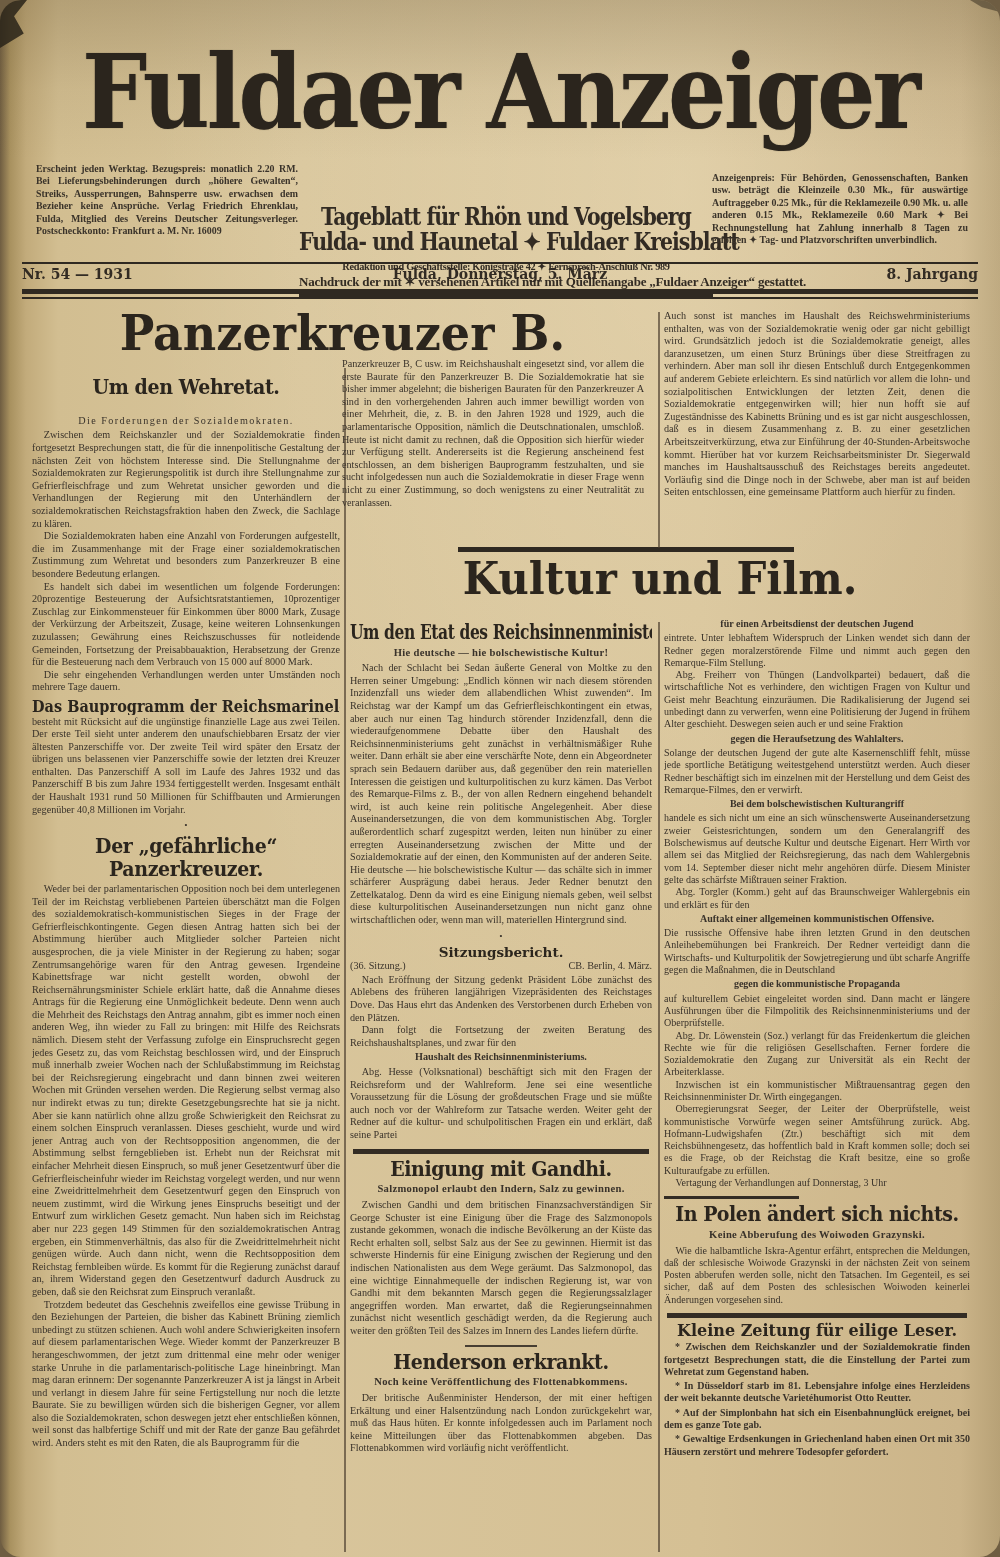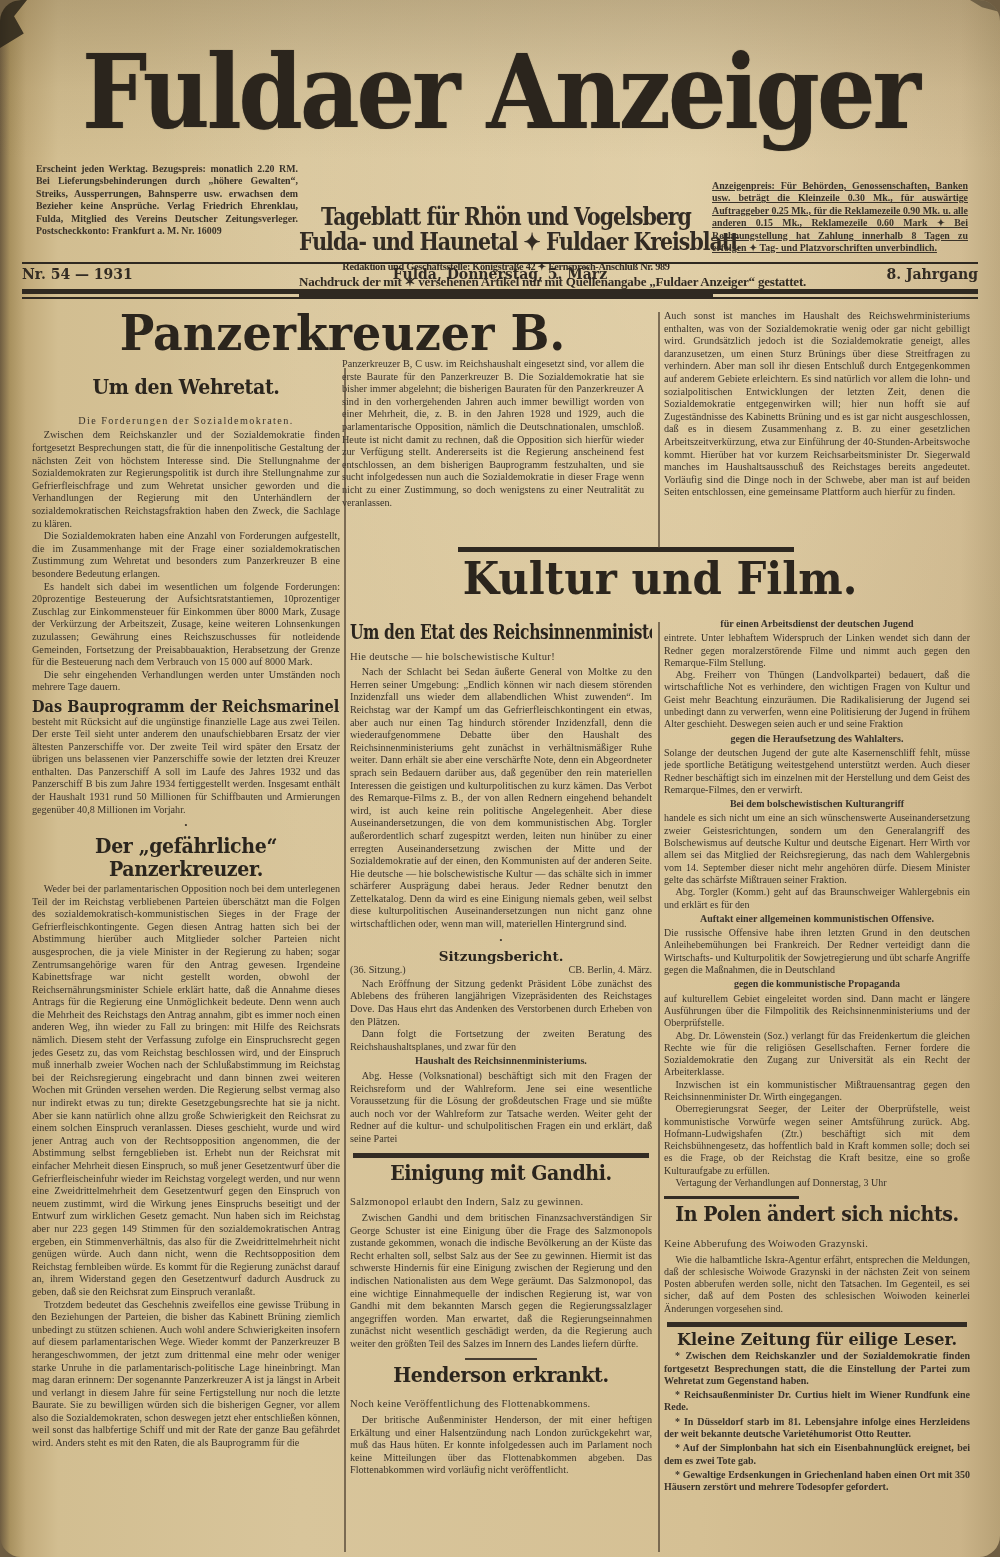--- a/index.html
+++ b/index.html
@@ -16,21 +16,21 @@
     clip-path:polygon(0 0,100% 0,52% 34%,88% 70%,0 100%);opacity:.85;}
   .mark-tr{position:absolute;right:0;top:0;width:30px;height:12px;background:#3a3222;opacity:.55;
     clip-path:polygon(0 0,100% 0,100% 100%,40% 60%);}
   
   .masthead{position:absolute;left:40px;top:26px;width:920px;height:132px;display:flex;align-items:center;justify-content:center;}
   .masthead h1{margin:0;font-family:"DejaVu Serif",serif;font-weight:bold;font-size:92px;letter-spacing:-3px;
     transform:scaleY(1.12);color:#2b251d;white-space:nowrap;text-shadow:0 0 1px rgba(43,37,29,.55);}
   
   .notice{position:absolute;font-weight:bold;font-size:9.9px;line-height:12.4px;text-align:justify;color:#3a332a;}
   #notice-left{left:36px;top:163px;width:262px;}
-  #notice-right{left:712px;top:180px;width:256px;text-decoration:underline;}
+  #notice-right{left:712px;top:172px;width:256px;}
   .subcenter{position:absolute;left:299px;top:157px;width:414px;text-align:center;color:#322b23;margin-top:48px;}
   .subcenter .s1,.subcenter .s2{font-family:"DejaVu Serif",serif;font-weight:bold;font-size:20.5px;line-height:25px;
     letter-spacing:-1px;transform:scaleY(1.14);white-space:nowrap;}
   .subcenter .s3{font-weight:bold;font-size:10.3px;letter-spacing:-.3px;margin-top:5px;white-space:nowrap;}
   .subcenter .s4{font-weight:bold;font-size:13px;letter-spacing:-.2px;margin-top:2px;white-space:nowrap;}
   .subcenter .bar{height:5px;background:#2f2921;margin-top:4px;}
   
   .hrule{position:absolute;background:#2f2921;}
   .vrule{position:absolute;width:1.5px;background:rgba(72,59,43,.65);}
   
@@ -55,21 +55,21 @@
   .blk-h2{font-family:"DejaVu Serif",serif;font-weight:bold;font-size:19px;letter-spacing:-.4px;text-align:center;
     line-height:1.15;margin:5px 0 3px;color:#2b251d;transform:scaleY(1.08);}
   .blk-h2c{font-family:"DejaVu Serif",serif;font-weight:bold;font-size:15.5px;letter-spacing:-.4px;text-align:center;
     white-space:nowrap;transform:scaleY(1.35);margin:4px 0 8px;color:#2b251d;}
   .blk-h3{font-family:"DejaVu Serif",serif;font-weight:bold;font-size:14.5px;text-align:center;white-space:nowrap;
     transform:scaleY(1.12);margin:6px 0 3px;color:#2b251d;}
   .blk-h3k{font-family:"DejaVu Serif",serif;font-weight:bold;font-size:16px;text-align:center;
     margin:7px 0 4px;color:#2b251d;}
   .blk-h4{font-family:"DejaVu Serif",serif;font-weight:bold;font-size:13.5px;text-align:center;margin:4px 0 2px;color:#2b251d;}
   .blk-lead{text-align:center;letter-spacing:1.4px;font-size:10.2px;margin:16px 0 2px;}
-  .blk-sub{font-weight:normal;font-size:10.6px;letter-spacing:.3px;margin:12px 0 3px;}
+  .blk-sub{text-align:center;font-weight:bold;font-size:10.6px;letter-spacing:.3px;margin:3px 0 3px;}
   .blk-cb{text-align:center;font-weight:bold;margin:2px 0;}
   .blk-dot{text-align:center;font-weight:bold;font-size:13px;line-height:12px;margin:3px 0;}
   .blk-byline{display:flex;justify-content:space-between;text-indent:0;margin-bottom:1px;}
   .blk-bullet{font-weight:bold;text-indent:1.1em;margin:0 0 2px;}
   .blk-rule-heavy{height:5px;background:#332c24;margin:7px auto 5px;width:98%;}
   .blk-rule-mid{height:3px;background:#332c24;margin:7px 0 5px;width:44%;}
   .blk-rule-short{height:2px;background:#473e32;width:72px;margin:7px auto 5px;}
 </style>
 </head>
 <body>
@@ -169,18 +169,17 @@
       <div class="blk blk-p">Inzwischen ist ein kommunistischer Mißtrauensantrag gegen den Reichsinnenminister Dr. Wirth eingegangen.</div>
       <div class="blk blk-p">Oberregierungsrat Seeger, der Leiter der Oberprüfstelle, weist kommunistische Vorwürfe wegen seiner Amtsführung zurück. Abg. Hofmann-Ludwigshafen (Ztr.) beschäftigt sich mit dem Reichsbühnengesetz, das hoffentlich bald in Kraft kommen solle; doch sei es die Frage, ob der Reichstag die Kraft besitze, eine so große Kulturaufgabe zu erfüllen.</div>
       <div class="blk blk-p">Vertagung der Verhandlungen auf Donnerstag, 3 Uhr</div>
       <div class="blk blk-rule-mid"></div>
       <div class="blk blk-h2">In Polen ändert sich nichts.</div>
       <div class="blk blk-sub">Keine Abberufung des Woiwoden Grazynski.</div>
       <div class="blk blk-p">Wie die halbamtliche Iskra-Agentur erfährt, entsprechen die Meldungen, daß der schlesische Woiwode Grazynski in der nächsten Zeit von seinem Posten abberufen werden solle, nicht den Tatsachen. Im Gegenteil, es sei sicher, daß auf dem Posten des schlesischen Woiwoden keinerlei Änderungen vorgesehen sind.</div>
       <div class="blk blk-rule-heavy"></div>
       <div class="blk blk-h3k">Kleine Zeitung für eilige Leser.</div>
       <div class="blk blk-bullet">* Zwischen dem Reichskanzler und der Sozialdemokratie finden fortgesetzt Besprechungen statt, die die Einstellung der Partei zum Wehretat zum Gegenstand haben.</div>
-      <div class="blk blk-bullet">* Reichsaußenminister Dr. Curtius hielt im Wiener Rundfunk eine Rede.</div>
       <div class="blk blk-bullet">* In Düsseldorf starb im 81. Lebensjahre infolge eines Herzleidens der weit bekannte deutsche Varietéhumorist Otto Reutter.</div>
-      <div class="blk blk-bullet">* Auf der Simplonbahn hat sich ein Eisenbahnunglück ereignet, bei dem es zwei Tote gab.</div>
+      <div class="blk blk-bullet">* Auf der Simplonbahn hat sich ein Eisenbahnunglück ereignet, bei dem es ganze Tote gab.</div>
       <div class="blk blk-bullet">* Gewaltige Erdsenkungen in Griechenland haben einen Ort mit 350 Häusern zerstört und mehrere Todesopfer gefordert.</div>
     </div>
 </div>
 
 </body></html>

